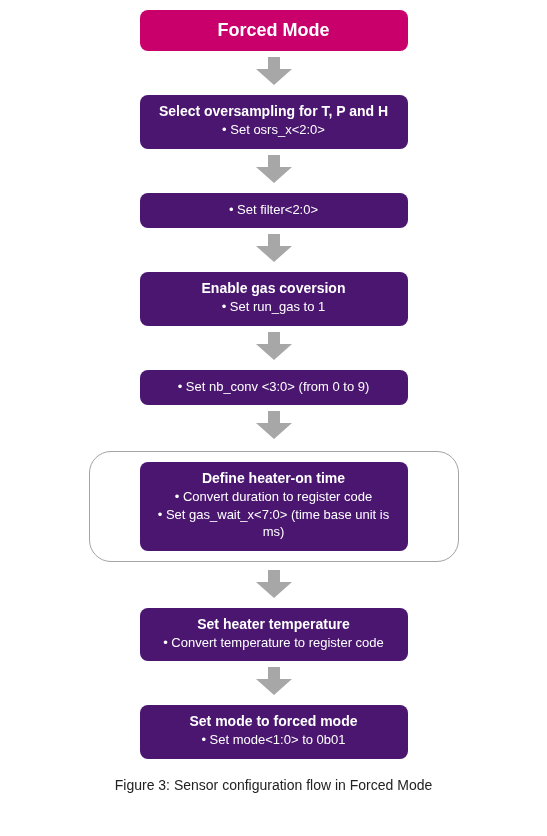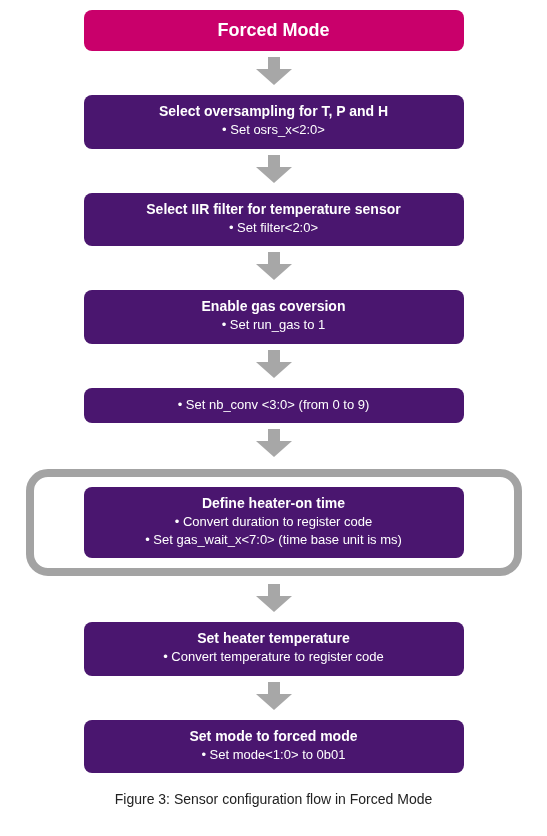--- a/index.html
+++ b/index.html
@@ -8,21 +8,21 @@
     font-family: Arial, Helvetica, sans-serif;
     width: 547px;
     padding: 10px 0 20px 0;
   }
   .flow {
     display: flex;
     flex-direction: column;
     align-items: center;
   }
   .box {
-    width: 380px;
+    width: 268px;
     border-radius: 8px;
     color: #fff;
     text-align: center;
     padding: 8px 12px 10px 12px;
   }
   .box.head {
     background: #C9006B;
     font-weight: bold;
     font-size: 18px;
     padding: 10px 12px;
@@ -34,21 +34,21 @@
     font-weight: bold;
     font-size: 14px;
     margin-bottom: 2px;
   }
   .box .line {
     font-size: 13px;
     line-height: 1.35;
   }
   .em { }
   .highlight-wrap {
-    border: 8px solid #a3a3a3;
+    border: 1px solid #a3a3a3;
     border-radius: 22px;
     padding: 10px 50px;
     margin: 2px 8px;
   }
   .arrow {
     margin: 6px 0;
   }
   .caption {
     text-align: center;
     font-size: 14px;
@@ -76,21 +76,20 @@
     <div class="line"><span>• Set </span><span class="em">osrs_x&lt;2:0&gt;</span></div>
   </div>
 
   <div class="arrow">
     <svg width="36" height="28" viewBox="0 0 36 28">
         <path d="M12 0 H24 V12 H36 L18 28 L0 12 H12 Z" fill="#A7A7A7"></path>
       </svg>
   </div>
 
   <div class="box step">
-    <div class="title">Select IIR filter for temperature sensor</div>
     <div class="line"><span>• Set </span><span class="em">filter&lt;2:0&gt;</span></div>
   </div>
 
   <div class="arrow">
     <svg width="36" height="28" viewBox="0 0 36 28">
         <path d="M12 0 H24 V12 H36 L18 28 L0 12 H12 Z" fill="#A7A7A7"></path>
       </svg>
   </div>
 
   <div class="box step">

